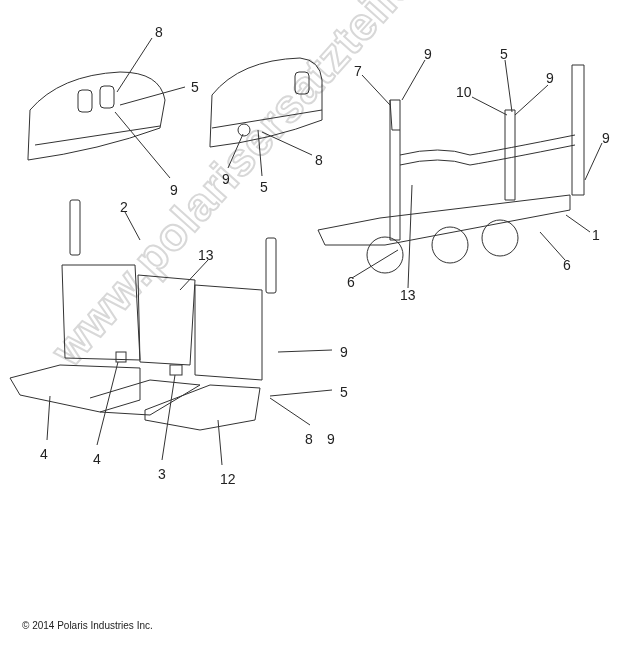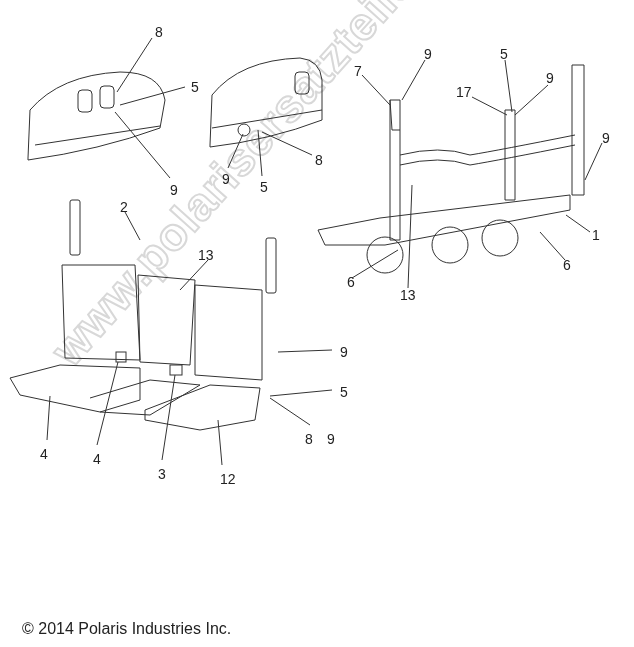--- a/index.html
+++ b/index.html
@@ -1,19 +1,19 @@
 <!DOCTYPE html>
 <html><head>
 <meta charset="utf-8">
 <style>
   html,body{margin:0;padding:0;background:#fff;}
   #canvas{position:relative;width:634px;height:647px;overflow:hidden;background:#fff;font-family:"Liberation Sans",sans-serif;}
   svg{position:absolute;left:0;top:0;}
   .lbl{position:absolute;font-size:14px;color:#222;line-height:1;white-space:nowrap;}
-  .copyright{position:absolute;left:22px;top:620px;font-size:16px;color:#222;}
+  .copyright{position:absolute;left:22px;top:620px;font-size:10px;color:#222;}
   .watermark{position:absolute;left:40px;top:340px;font-size:46px;font-weight:bold;color:transparent;-webkit-text-stroke:2px #d8d8d8;transform:rotate(-48deg);transform-origin:0 0;white-space:nowrap;letter-spacing:1px;}
 </style>
 </head>
 <body>
 
 <div id="canvas">
   <div class="watermark">www.polarisersatzteile.de</div>
 
   <svg width="634" height="647" fill="none" stroke="#333" stroke-width="1">
 
@@ -86,21 +86,21 @@
   <div>
     <span class="lbl" style="left:155px;top:25px">8</span>
     <span class="lbl" style="left:191px;top:80px">5</span>
     <span class="lbl" style="left:170px;top:183px">9</span>
     <span class="lbl" style="left:222px;top:172px">9</span>
     <span class="lbl" style="left:260px;top:180px">5</span>
     <span class="lbl" style="left:315px;top:153px">8</span>
     <span class="lbl" style="left:354px;top:64px">7</span>
     <span class="lbl" style="left:424px;top:47px">9</span>
     <span class="lbl" style="left:500px;top:47px">5</span>
-    <span class="lbl" style="left:456px;top:85px">17</span>
+    <span class="lbl" style="left:456px;top:85px">10</span>
     <span class="lbl" style="left:546px;top:71px">9</span>
     <span class="lbl" style="left:602px;top:131px">9</span>
     <span class="lbl" style="left:592px;top:228px">1</span>
     <span class="lbl" style="left:563px;top:258px">6</span>
     <span class="lbl" style="left:347px;top:275px">6</span>
     <span class="lbl" style="left:400px;top:288px">13</span>
     <span class="lbl" style="left:120px;top:200px">2</span>
     <span class="lbl" style="left:198px;top:248px">13</span>
     <span class="lbl" style="left:340px;top:345px">9</span>
     <span class="lbl" style="left:340px;top:385px">5</span>

